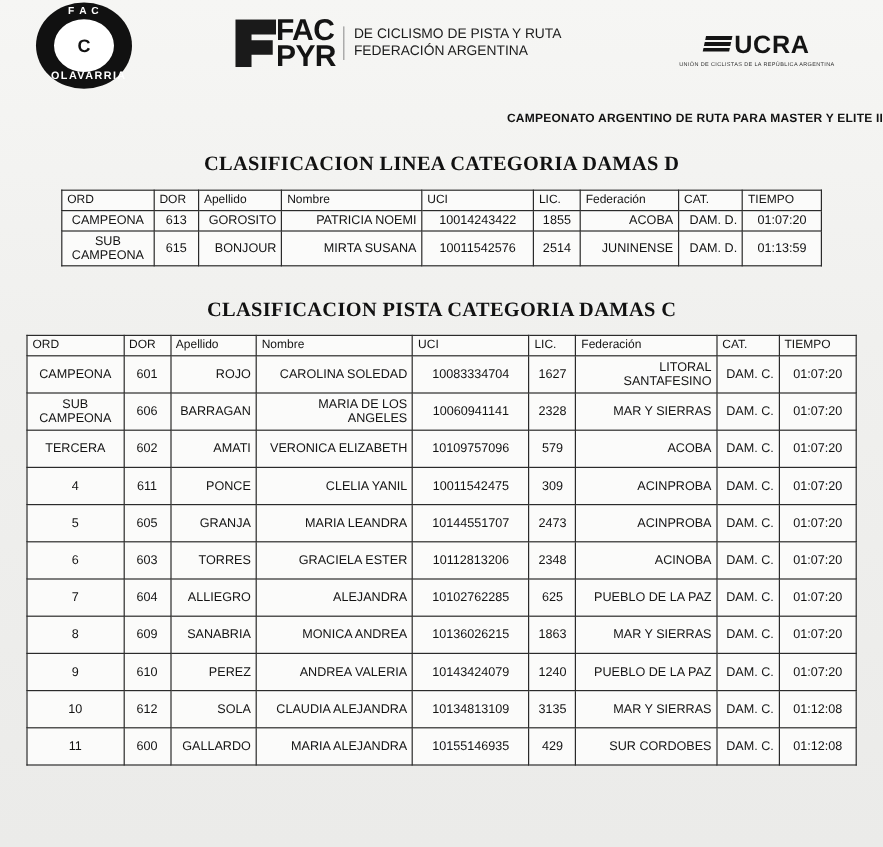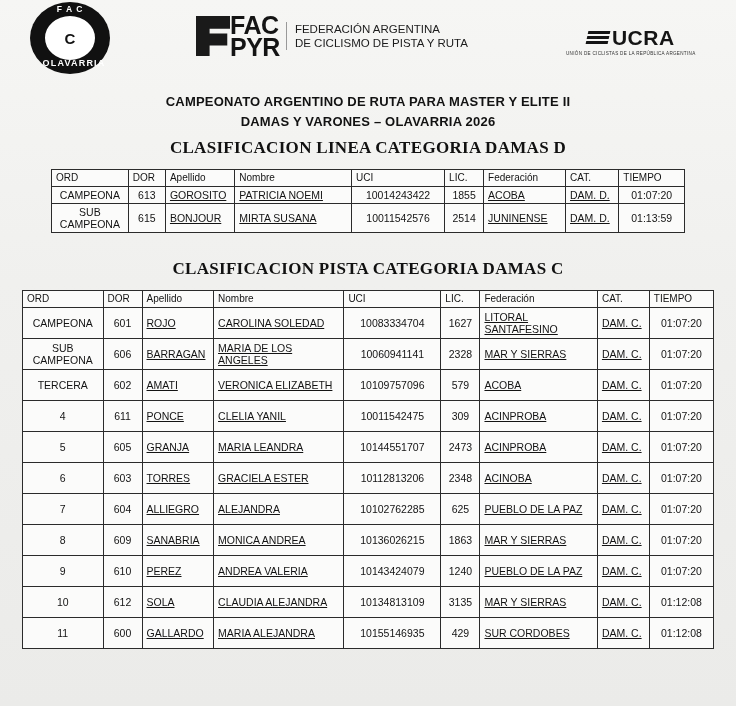--- a/index.html
+++ b/index.html
@@ -134,37 +134,37 @@
   }
   .logo-right .ucra-sub {
     font-size: 4.6px;
     letter-spacing: 0.3px;
     color: #333;
     margin-top: 1px;
   }
 
   
   .title1, .title2 {
-    text-align: center;
-    font-weight: bold;
-    font-size: 13px;
+    text-align: right;
+    font-weight: bold;
+    font-size: 10px;
     letter-spacing: 0.2px;
     color: #121212;
   }
   .title1 { margin-top: 16px; }
   .title2 { margin-top: 5px; }
   .section-title {
     text-align: center;
     font-family: "Liberation Serif", serif;
     font-weight: bold;
     font-size: 17px;
     letter-spacing: 0.3px;
     color: #111;
   }
-  .section-title.first { margin-top: 9px; }
+  .section-title.first { margin-top: 22px; }
   .section-title.second { margin-top: 26px; }
 
   
   table {
     border-collapse: collapse;
     background: #fbfbfa;
     font-size: 10.5px;
     color: #131313;
   }
   table.t-d {
@@ -179,21 +179,21 @@
     border: 1px solid #2b2b2b;
     padding: 2px 4px;
     font-weight: normal;
     line-height: 12px;
   }
   th {
     text-align: left;
     font-size: 10px;
   }
   td.c { text-align: center; }
-  td.l { text-align: left; text-decoration: underline; }
+  td.l { text-align: right; }
 
   
   .t-d col.c-ord { width: 78px; }
   .t-d col.c-dor { width: 38px; }
   .t-d col.c-ape { width: 70px; }
   .t-d col.c-nom { width: 126px; }
   .t-d col.c-uci { width: 96px; }
   .t-d col.c-lic { width: 40px; }
   .t-d col.c-fed { width: 84px; }
   .t-d col.c-cat { width: 56px; }
@@ -227,34 +227,33 @@
       <div class="arc-bottom">OLAVARRIA</div>
     </div>
 
     <div class="logo-center">
       <div class="mark"></div>
       <div>
         <div class="facpyr">FAC</div>
         <div class="facpyr">PYR</div>
       </div>
       <div class="fed">
+        <div>DE CICLISMO DE PISTA Y RUTA</div>
         <div>FEDERACIÓN ARGENTINA</div>
-        <div>DE CICLISMO DE PISTA Y RUTA</div>
       </div>
     </div>
 
     <div class="logo-right">
       <div class="ucra"><span class="bars"></span><span>UCRA</span></div>
       <div class="ucra-sub">UNIÓN DE CICLISTAS DE LA REPÚBLICA ARGENTINA</div>
     </div>
 
   </div>
 
   <div class="title1">CAMPEONATO ARGENTINO DE RUTA PARA MASTER Y ELITE II</div>
-  <div class="title2">DAMAS Y VARONES – OLAVARRIA 2026</div>
 
   <div class="section-title first">CLASIFICACION LINEA CATEGORIA DAMAS D</div>
 
   <table class="t-d">
     <colgroup>
       <col class="c-ord">
         <col class="c-dor">
         <col class="c-ape">
         <col class="c-nom">
         <col class="c-uci">

